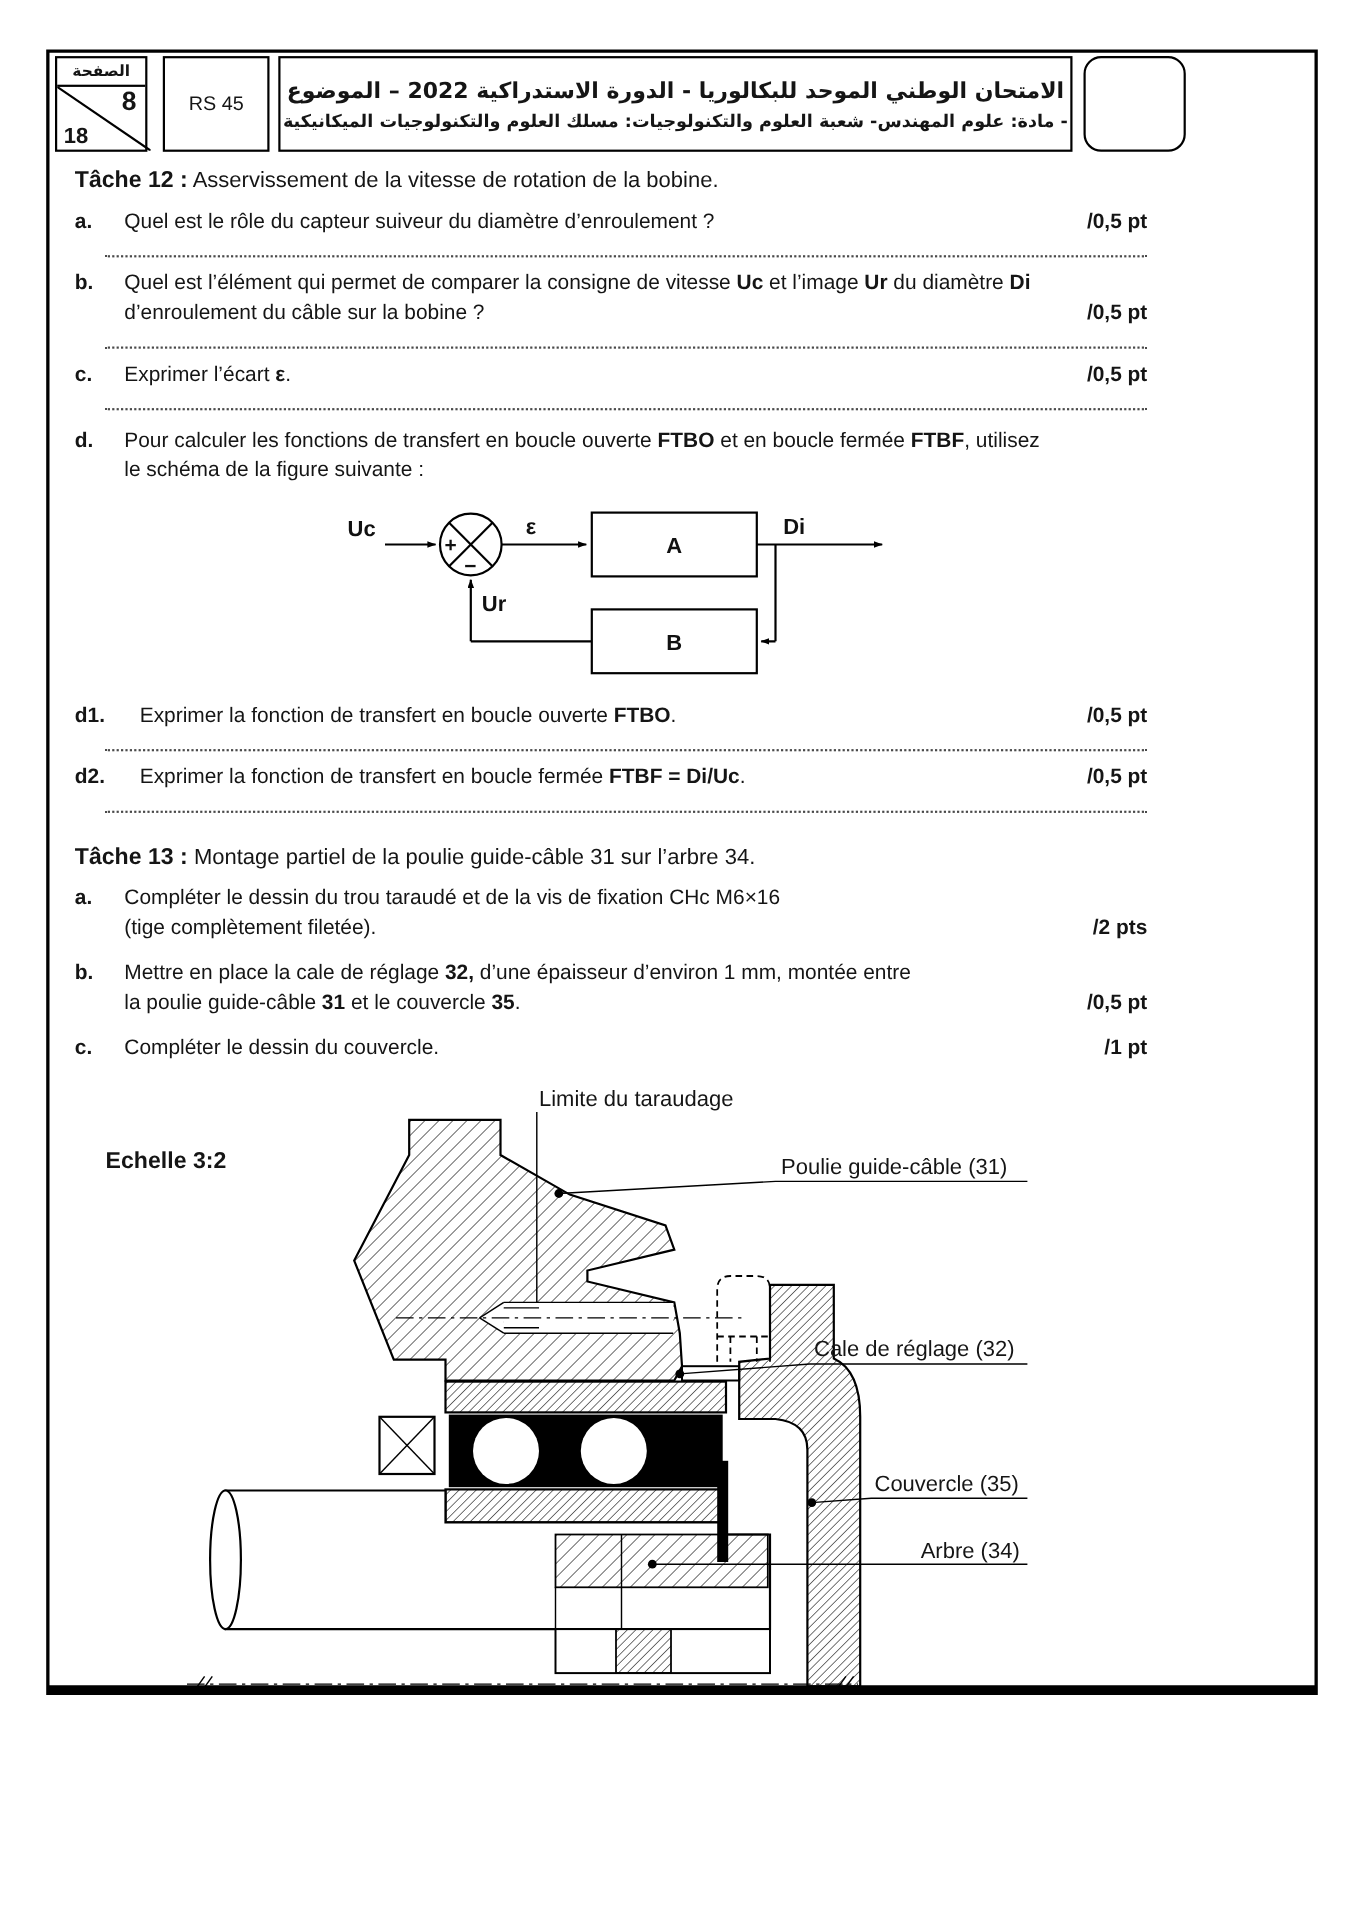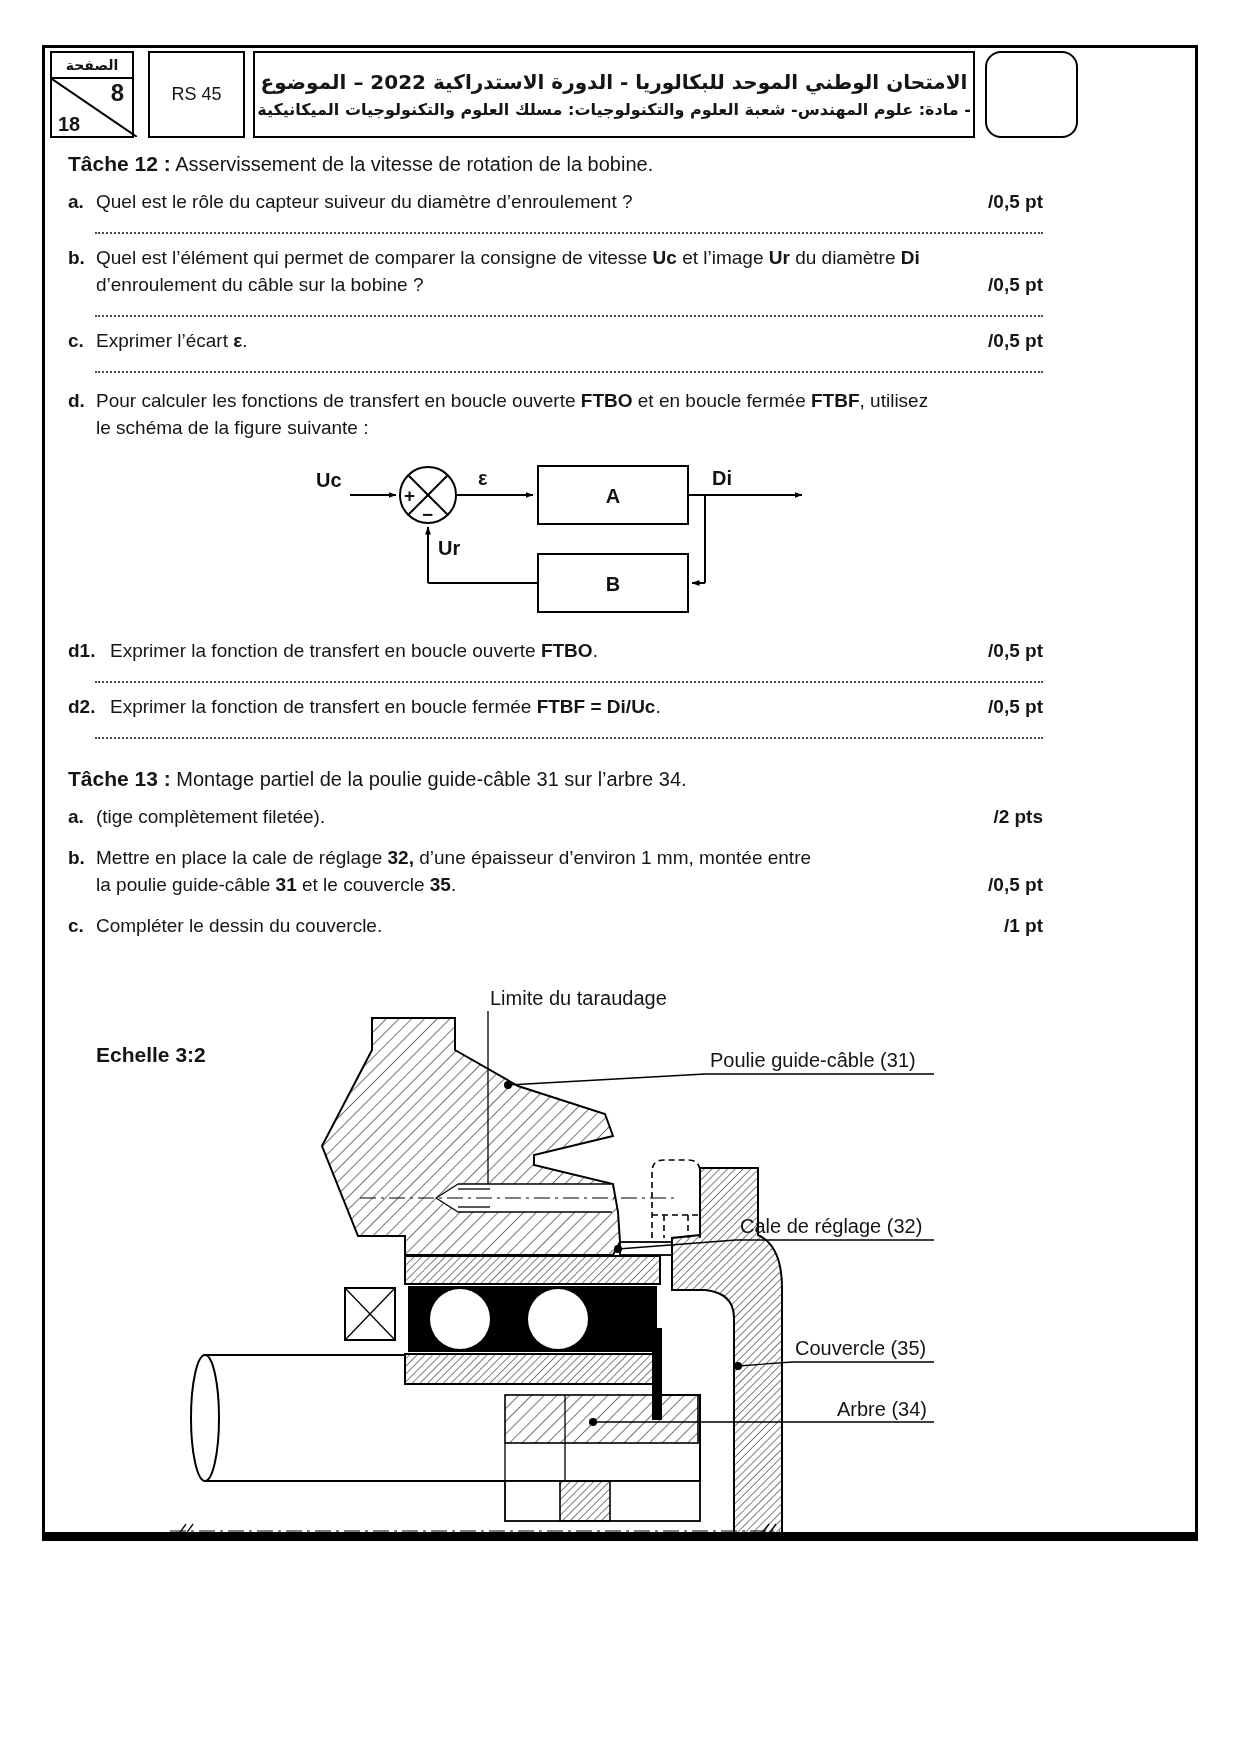--- a/index.html
+++ b/index.html
@@ -26,21 +26,21 @@
   .corner-box{left:985px;top:51px;width:93px;height:87px;border-radius:16px;}
   
   .content{position:absolute;left:68px;top:150px;width:975px;font-size:19px;line-height:27px;}
   .task-title{margin:0 0 10px 0;font-size:20px;}
   .tt-label{font-weight:bold;font-size:21px;margin-top:48px;}
   .q{display:flex;margin-top:10px;}
   .q.mt14{margin-top:14px;}
   .q-label{flex:none;width:28px;font-weight:bold;}
   .q-label.w40{width:42px;}
   .q-body{flex:1;}
-  .q-line{display:block;}
+  .q-line{display:block;margin-left:17px;}
   .q-pts{flex:none;font-weight:bold;align-self:flex-end;margin-left:8px;white-space:nowrap;}
   .dots{height:1px;border-bottom:2px dotted #4a4a4a;margin:16px 0 10px 27px;}
   .t13{margin-top:26px;}
   
   .bd-wrap{position:relative;width:520px;height:172px;margin:14px 0 6px 232px;}
   .bd line,.bd rect,.bd circle,.bd polyline{stroke:#000;stroke-width:2;fill:none;}
   .bdt{font-family:"Liberation Sans",sans-serif;font-weight:bold;font-size:20px;fill:#111;}
   .bds{font-family:"Liberation Sans",sans-serif;font-weight:bold;font-size:19px;fill:#111;}
   
   .drawing{position:absolute;left:60px;top:988px;width:1120px;height:548px;}
@@ -169,20 +169,21 @@
     <div class="dots"></div>
 
     <div class="task-title t13">
       <span class="tt-label">Tâche 13 :</span>
       <span>Montage partiel de la poulie guide-câble 31 sur l’arbre 34.</span>
     </div>
 
     <div class="q">
       <span class="q-label">a.</span>
       <span class="q-body">
+        <span class="q-line"><span>Compléter le dessin du trou taraudé et de la vis de fixation CHc M6×16</span></span>
         <span class="q-line"><span>(tige complètement filetée).</span></span>
       </span>
       <span class="q-pts">/2 pts</span>
     </div>
 
     <div class="q mt14">
       <span class="q-label">b.</span>
       <span class="q-body">
         <span class="q-line"><span>Mettre en place la cale de réglage </span><b>32,</b><span> d’une épaisseur d’environ 1 mm, montée entre</span></span>
         <span class="q-line"><span>la poulie guide-câble </span><b>31</b><span> et le couvercle </span><b>35</b><span>.</span></span>

